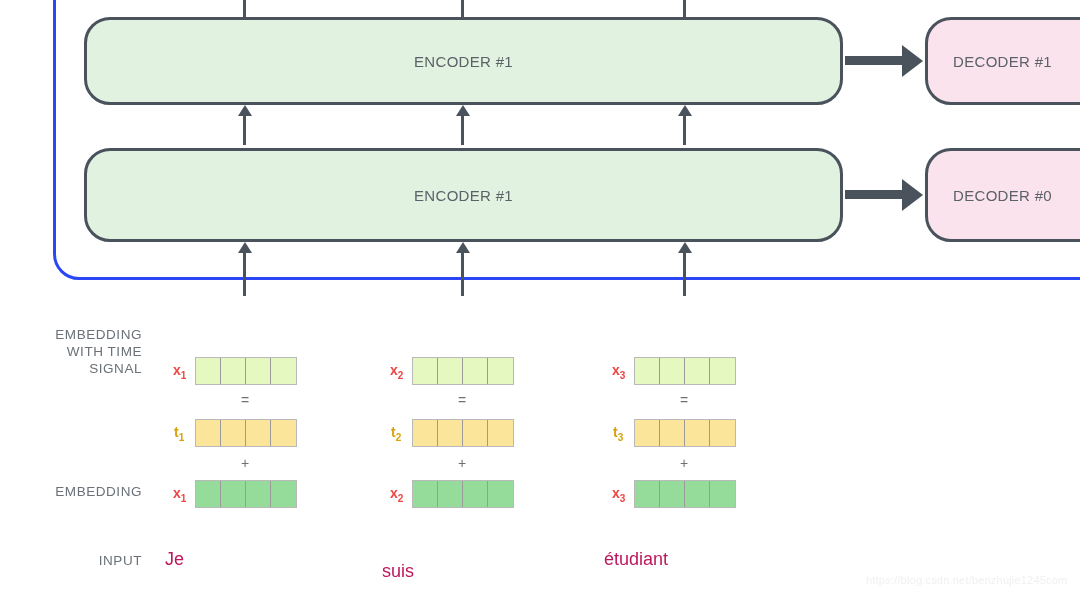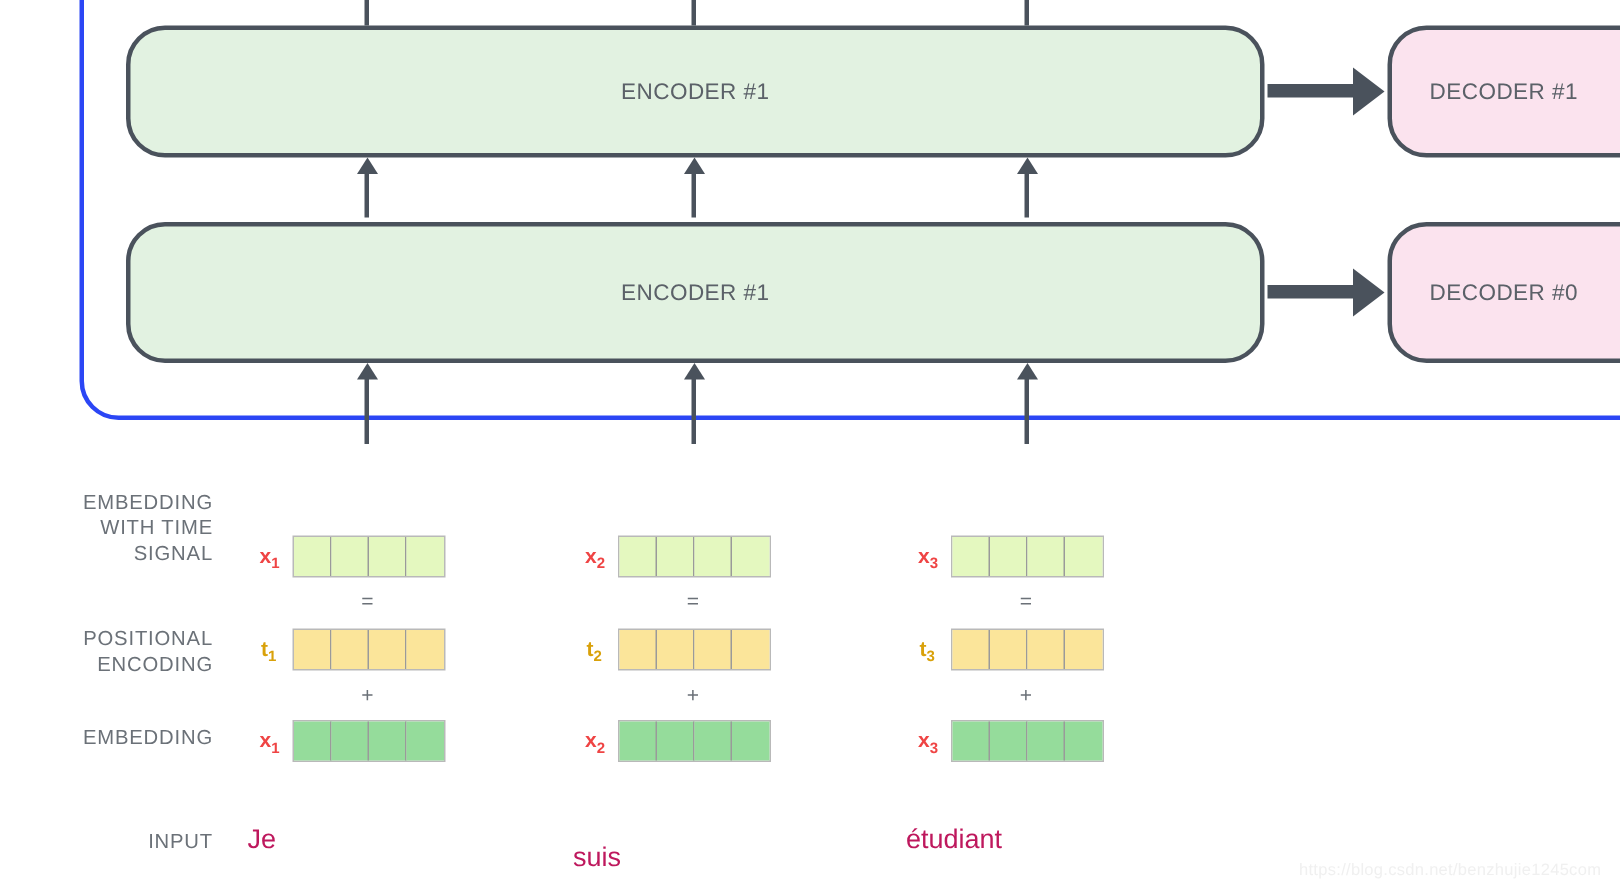--- a/index.html
+++ b/index.html
@@ -191,22 +191,20 @@
 
   <div class="h-arrow" style="left:845px; top:190px; width:58px;"></div>
 
   <div class="v-arrow" style="left:243px; top:251px; height:45px;"></div>
   <div class="v-arrow" style="left:461px; top:251px; height:45px;"></div>
   <div class="v-arrow" style="left:683px; top:251px; height:45px;"></div>
 
   <div class="row-label" style="left:0px; top:326px; width:142px;">EMBEDDING
 WITH TIME
 SIGNAL</div>
-  <div class="row-label" style="left:0px; top:417px; width:142px;">POSITIONAL
-ENCODING</div>
   <div class="row-label" style="left:0px; top:483px; width:142px;">EMBEDDING</div>
   <div class="row-label" style="left:0px; top:552px; width:142px;">INPUT</div>
 
   <div class="vec-group" style="left:0; top:0;">
     <div class="vec-tag tag-x" style="left:173px; top:362px;">
       <span>x</span><sub>1</sub>
     </div>
     <div class="vec vec-embed-time" style="left:195px; top:357px;">
       <div class="cell"></div>
       <div class="cell"></div>

